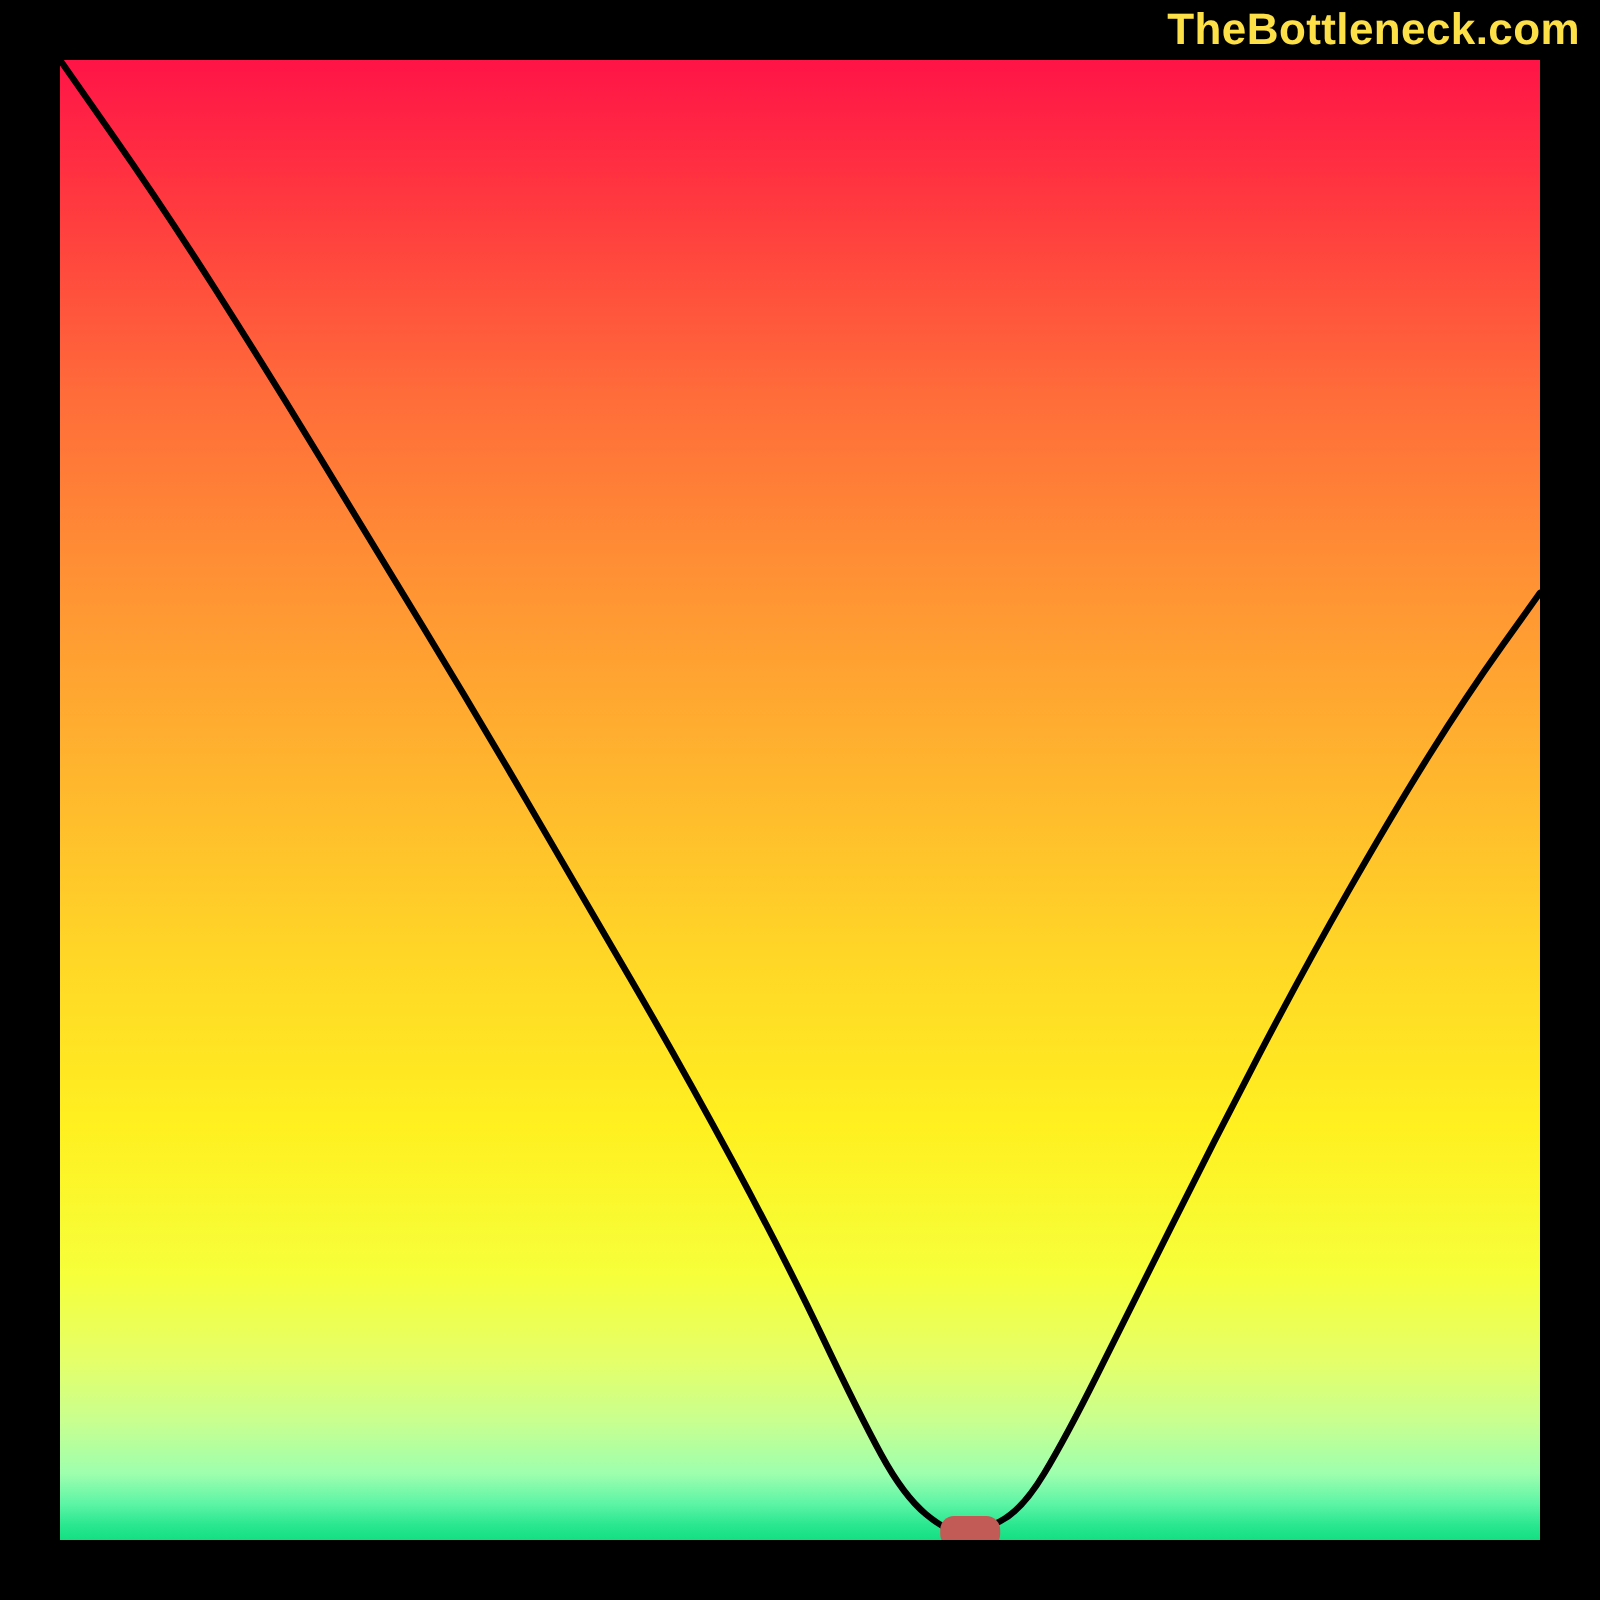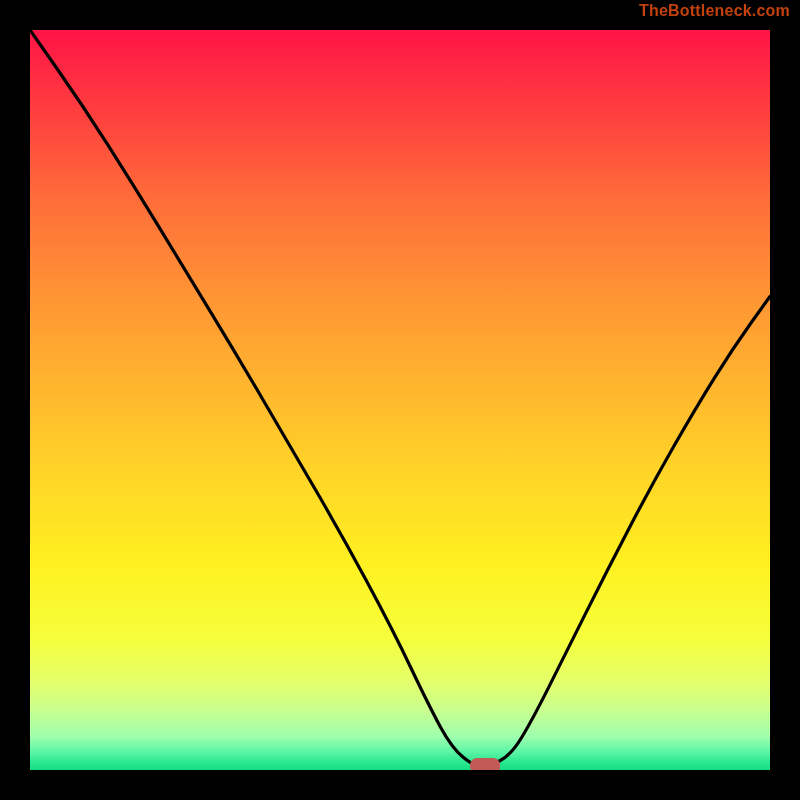--- a/index.html
+++ b/index.html
@@ -14,22 +14,22 @@
   .outer {
     position: relative;
     width: 800px;
     height: 800px;
     background: #000;
   }
   .watermark {
     position: absolute;
     top: 2px;
     right: 10px;
-    color: #c2410c;
-    font-size: 16px;
+    color: #fde047;
+    font-size: 22px;
     font-weight: 600;
     letter-spacing: 0.2px;
     z-index: 5;
   }
   .plot-outer {
     position: absolute;
     left: 30px;
     top: 30px;
     width: 740px;
     height: 740px;

